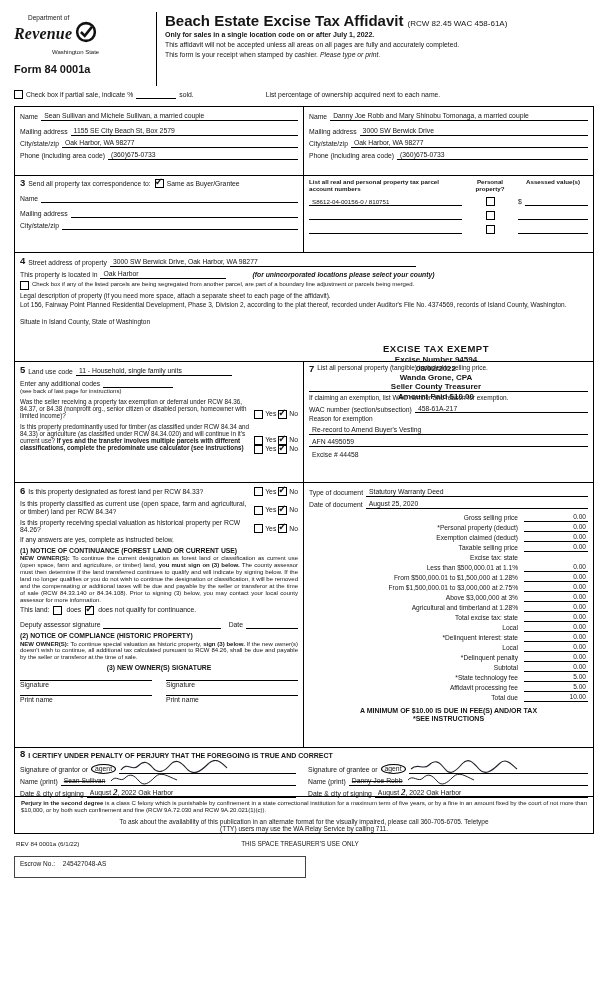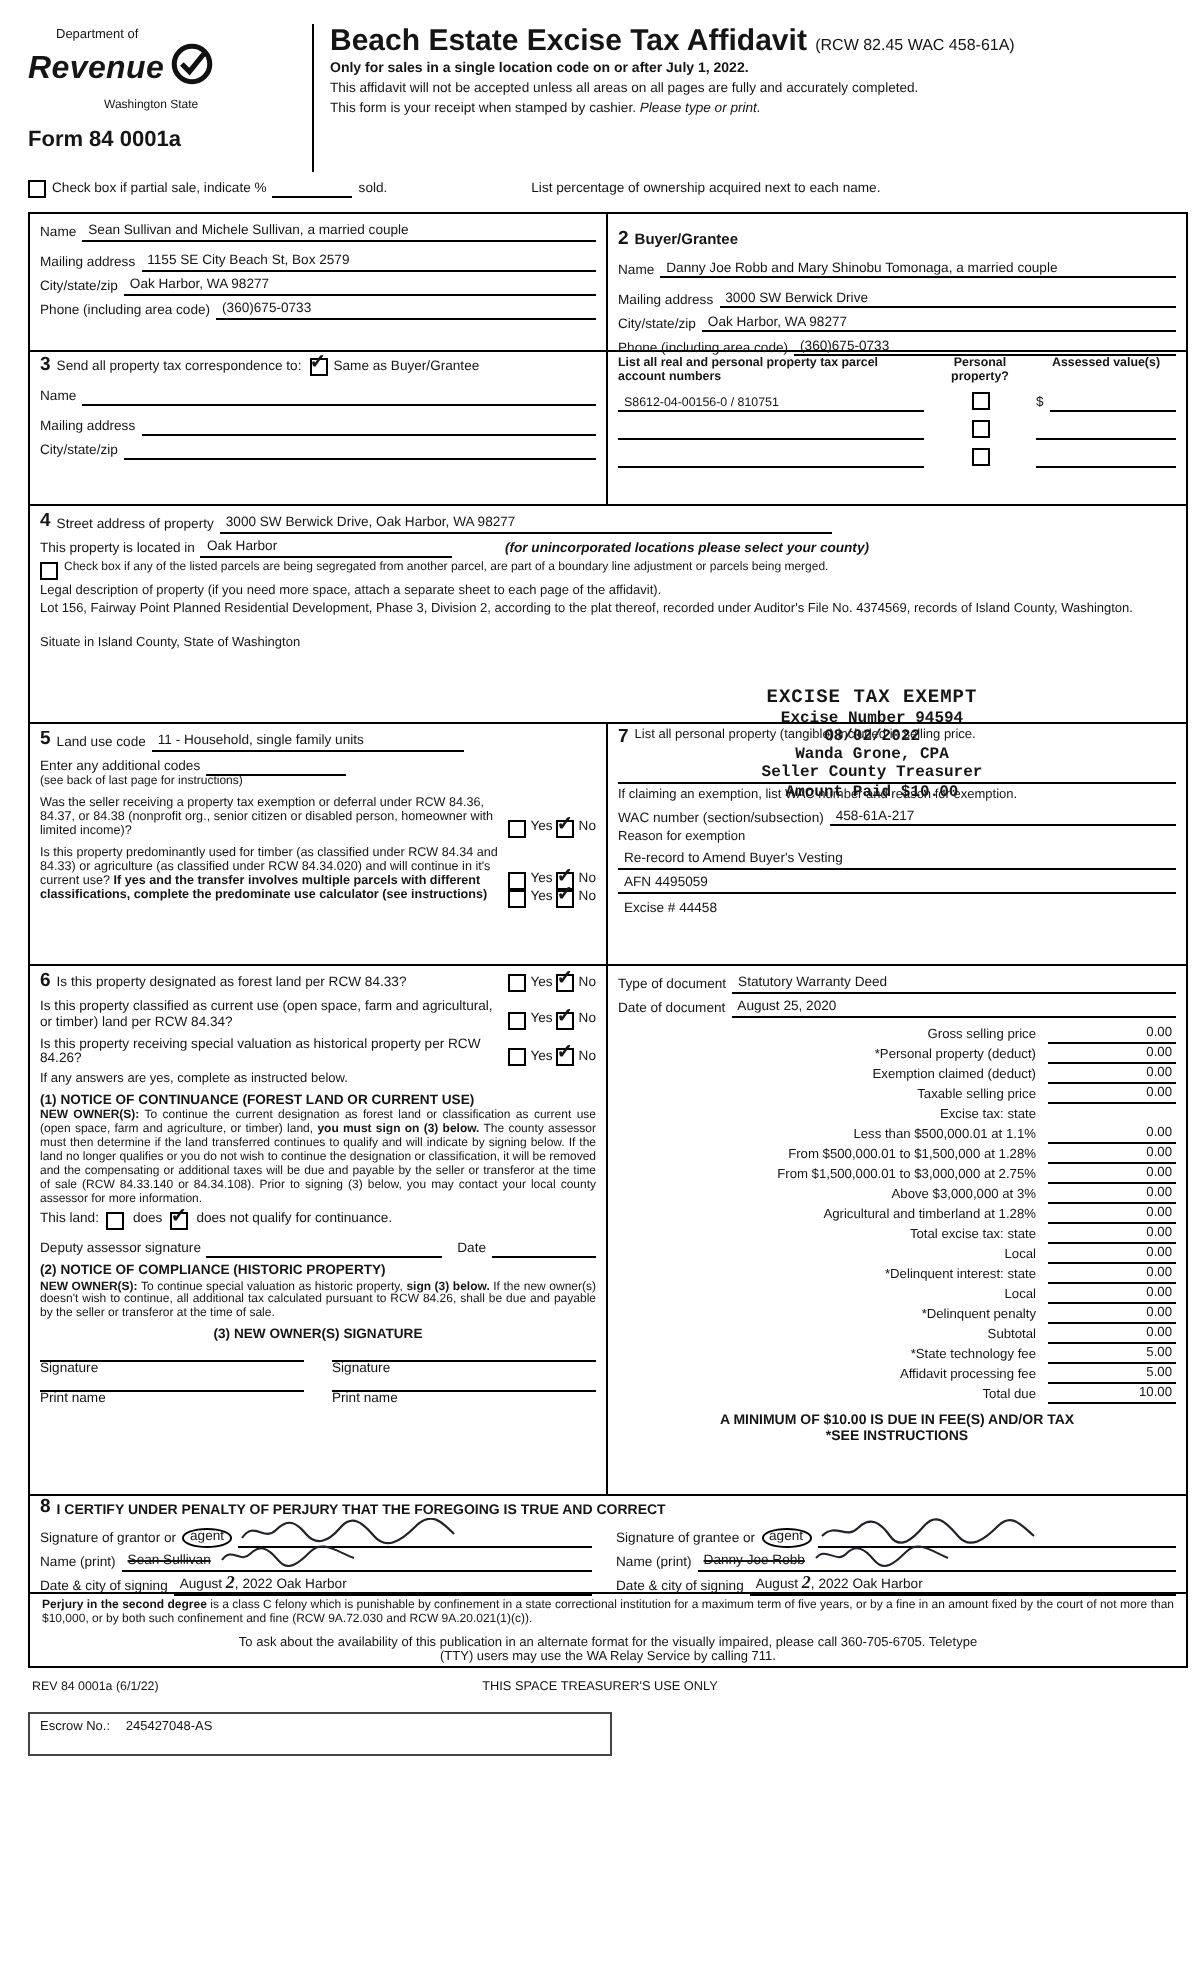--- a/index.html
+++ b/index.html
@@ -4,21 +4,21 @@
 <style>
   html,body{margin:0;padding:0;}
   body{width:600px;height:988px;background:#fff;color:#151515;font-family:"Liberation Sans",sans-serif;line-height:1.15;position:relative;}
   .page{position:absolute;left:0;top:0;width:600px;height:988px;overflow:hidden;background:#fff;}
   b{font-weight:bold;}
   
   .hdr{position:absolute;left:14px;top:12px;right:10px;height:74px;display:flex;}
   .logo-blk{width:142px;flex:none;padding-top:2px;}
   .dept-of{font-size:6.5px;margin-left:14px;}
   .rev-row{display:flex;align-items:center;}
-  .revenue{font-family:Liberation Sans, sans-serif;font-style:italic;font-weight:bold;font-size:16px;letter-spacing:.2px;}
+  .revenue{font-family:Liberation Serif, serif;font-style:italic;font-weight:bold;font-size:16px;letter-spacing:.2px;}
   .wa-state{font-size:6px;margin-left:38px;margin-top:1px;}
   .form-no{font-size:11px;font-weight:bold;margin-top:7px;}
   .title-blk{flex:1;border-left:1.5px solid #000;padding-left:8px;}
   .main-title{font-size:15px;font-weight:bold;white-space:nowrap;}
   .rcw{font-size:8px;font-weight:normal;margin-top:33px;}
   .sub1{font-size:7px;font-weight:bold;margin-top:2px;}
   .sub2{font-size:6.8px;margin-top:2px;}
   .sub3{font-size:6.8px;margin-top:2px;}
   .it{font-style:italic;}
   
@@ -69,21 +69,21 @@
   
   .taxrow{display:flex;justify-content:flex-end;align-items:flex-end;height:10px;font-size:6.6px;}
   .tv{width:62px;flex:none;border-bottom:1px solid #000;text-align:right;margin-left:6px;padding-right:2px;}
   .tv.noline{border-bottom:none;}
   .minimum{font-size:7px;font-weight:bold;text-align:center;margin-top:5px;}
   
   .ntitle{font-size:6.8px;font-weight:bold;margin-top:3px;}
   .nbody{font-size:6px;margin-top:1px;text-align:justify;}
   .center{text-align:center;}
   
-  .stamp{position:absolute;left:348px;top:344px;width:176px;text-align:center;font-family:Liberation Mono, monospace;font-weight:bold;color:#161616;}
+  .stamp{position:absolute;left:348px;top:344px;width:176px;text-align:center;font-family:Liberation Sans, sans-serif;font-weight:bold;color:#161616;}
   .stamp .s1{font-size:9.5px;letter-spacing:.5px;}
   .stamp .s2{font-size:8px;}
   
   .sigsvg{height:14px;margin-bottom:-3px;}
   .strike{text-decoration:line-through;}
   .hand{font-family:"Liberation Serif",serif;font-style:italic;font-weight:bold;font-size:9px;}
   .circled{border:1px solid #000;border-radius:50%;padding:0 3px;}
   
   .revline{position:absolute;left:16px;top:840px;right:10px;font-size:6.2px;}
   .treas{position:absolute;left:0;top:840px;width:600px;text-align:center;font-size:6.4px;}
@@ -145,21 +145,20 @@
         <div class="fr h12">
             <span class="lbl">City/state/zip</span>
             <span class="val line grow">Oak Harbor, WA 98277</span>
           </div>
         <div class="fr h12">
             <span class="lbl">Phone (including area code)</span>
             <span class="val line grow">(360)675-0733</span>
           </div>
       </div>
       <div class="h">
-        <div><span class="num">2</span><span class="sectitle">Buyer/Grantee</span></div>
         <div class="fr h12">
             <span class="lbl">Name</span>
             <span class="val line grow">Danny Joe Robb and Mary Shinobu Tomonaga, a married couple</span>
           </div>
         <div class="fr h12 mt3">
             <span class="lbl">Mailing address</span>
             <span class="val line grow">3000 SW Berwick Drive</span>
           </div>
         <div class="fr h12">
             <span class="lbl">City/state/zip</span>

